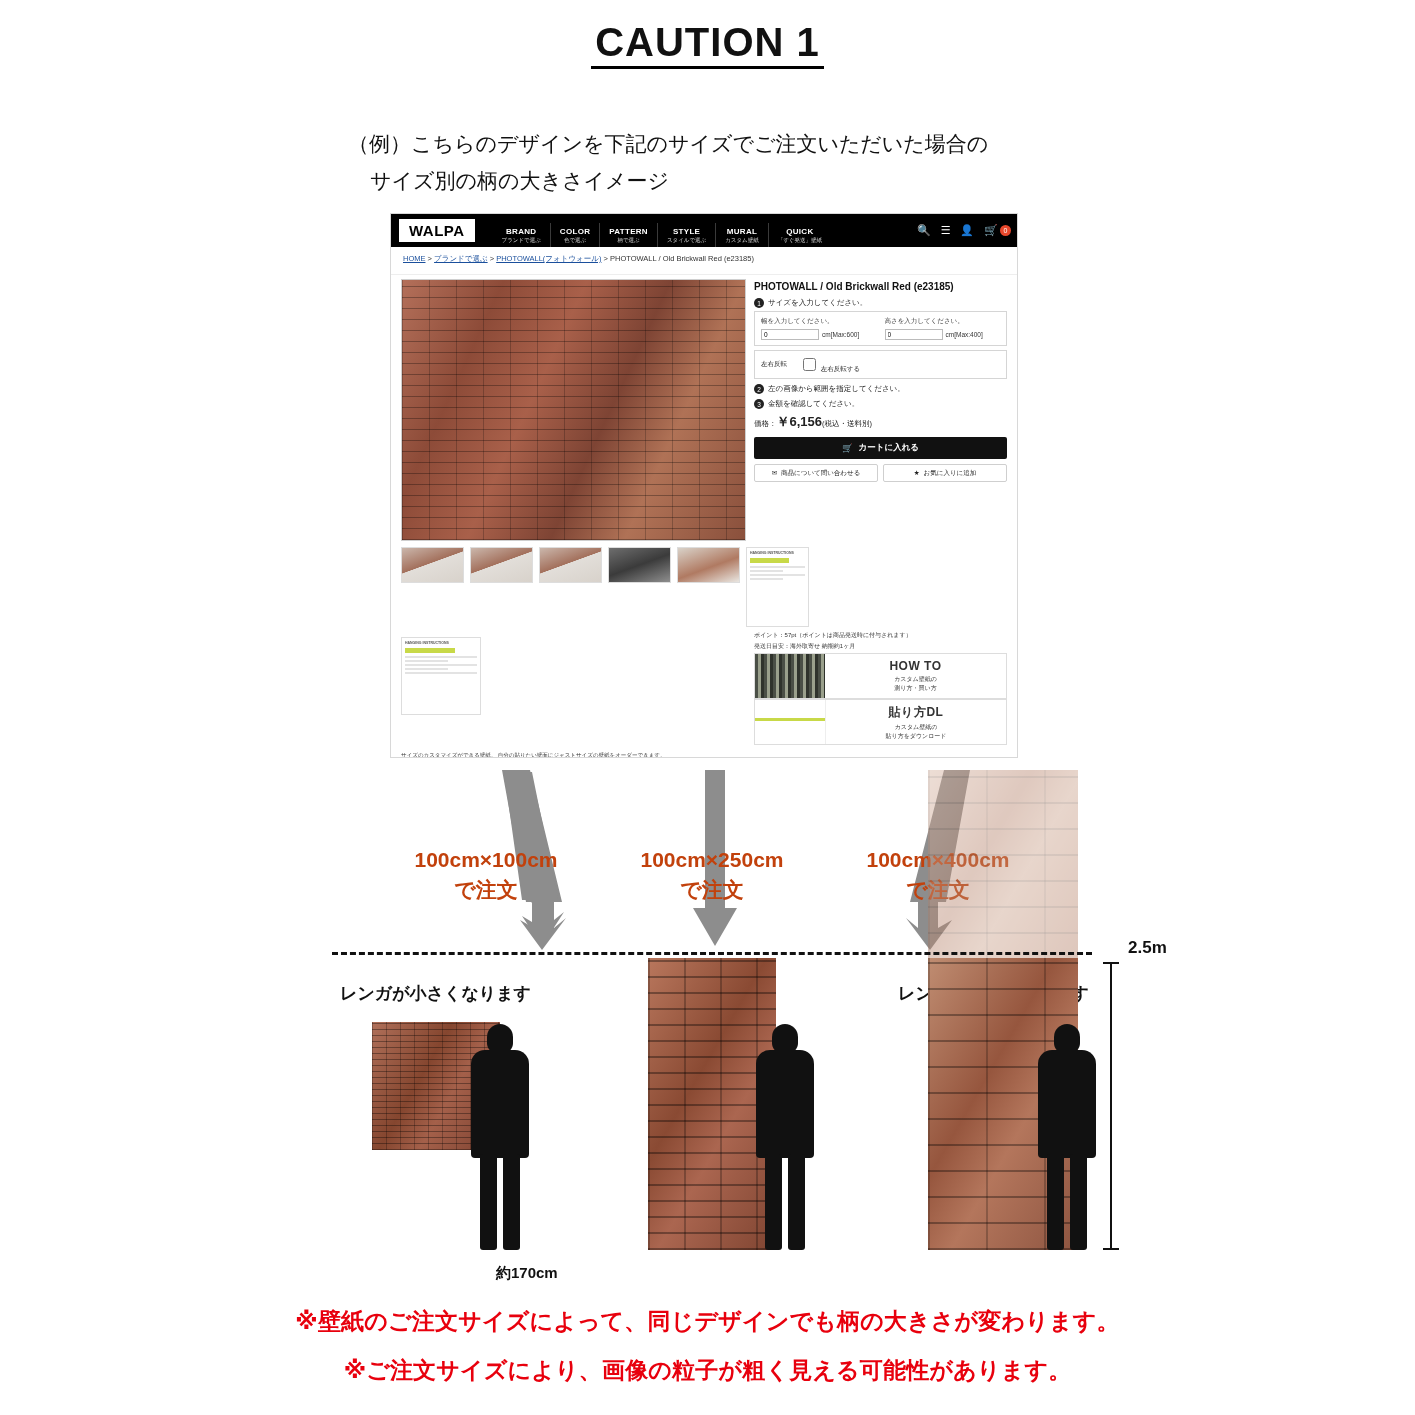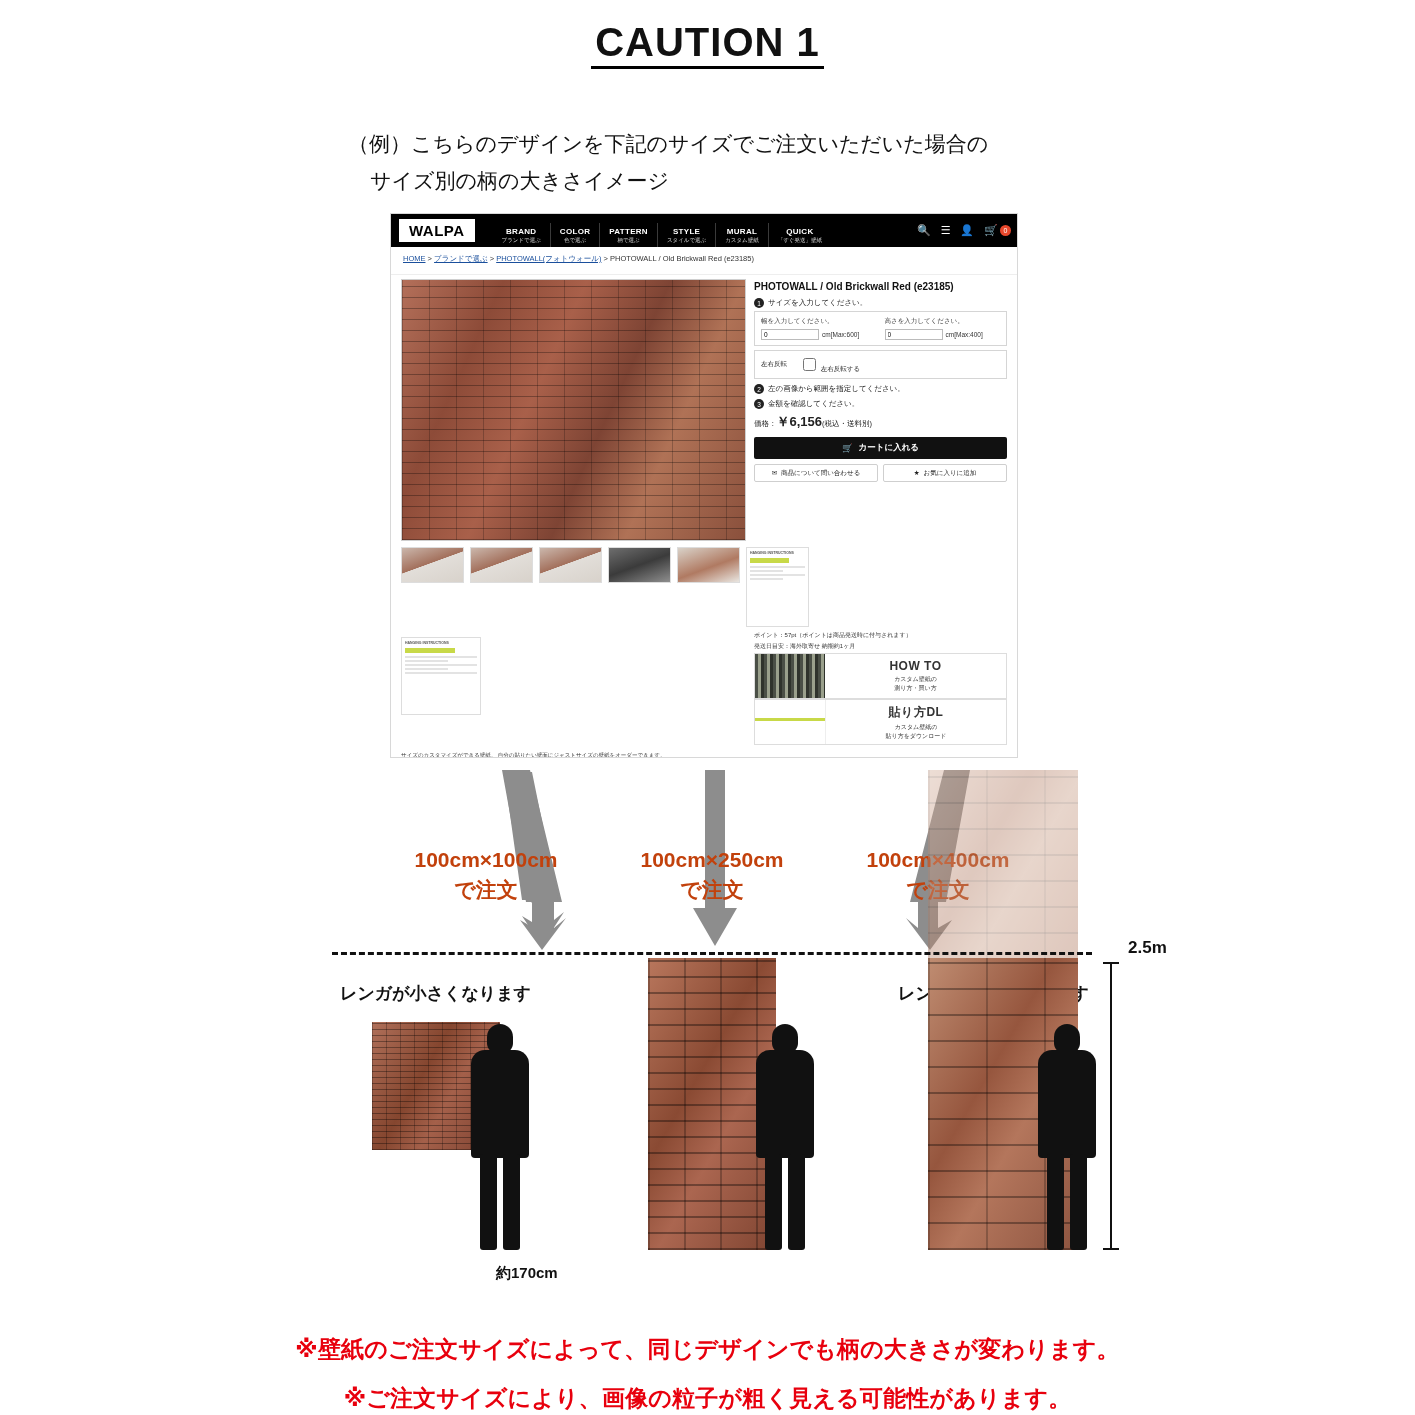--- a/index.html
+++ b/index.html
@@ -196,21 +196,21 @@
     width:58px;height:108px;background:#111;border-radius:14px 14px 4px 4px;
   }
   .person .legL,.person .legR{position:absolute;top:130px;width:17px;height:96px;background:#111;border-radius:3px;}
   .person .legL{left:calc(50% - 20px);}
   .person .legR{left:calc(50% + 3px);}
   .person-cap{position:absolute;font-size:15px;font-weight:bold;}
 
   
   .redline{
     position:absolute;left:0;width:1415px;text-align:center;
-    color:#e8000d;font-weight:bold;font-size:23px;letter-spacing:.2px;margin-top:28px;
+    color:#e8000d;font-weight:bold;font-size:23px;letter-spacing:.2px;
   }
 </style>
 </head>
 <body>
 
 <div class="page">
 
   <div class="caution-title">
     <span>CAUTION 1</span>
   </div>

